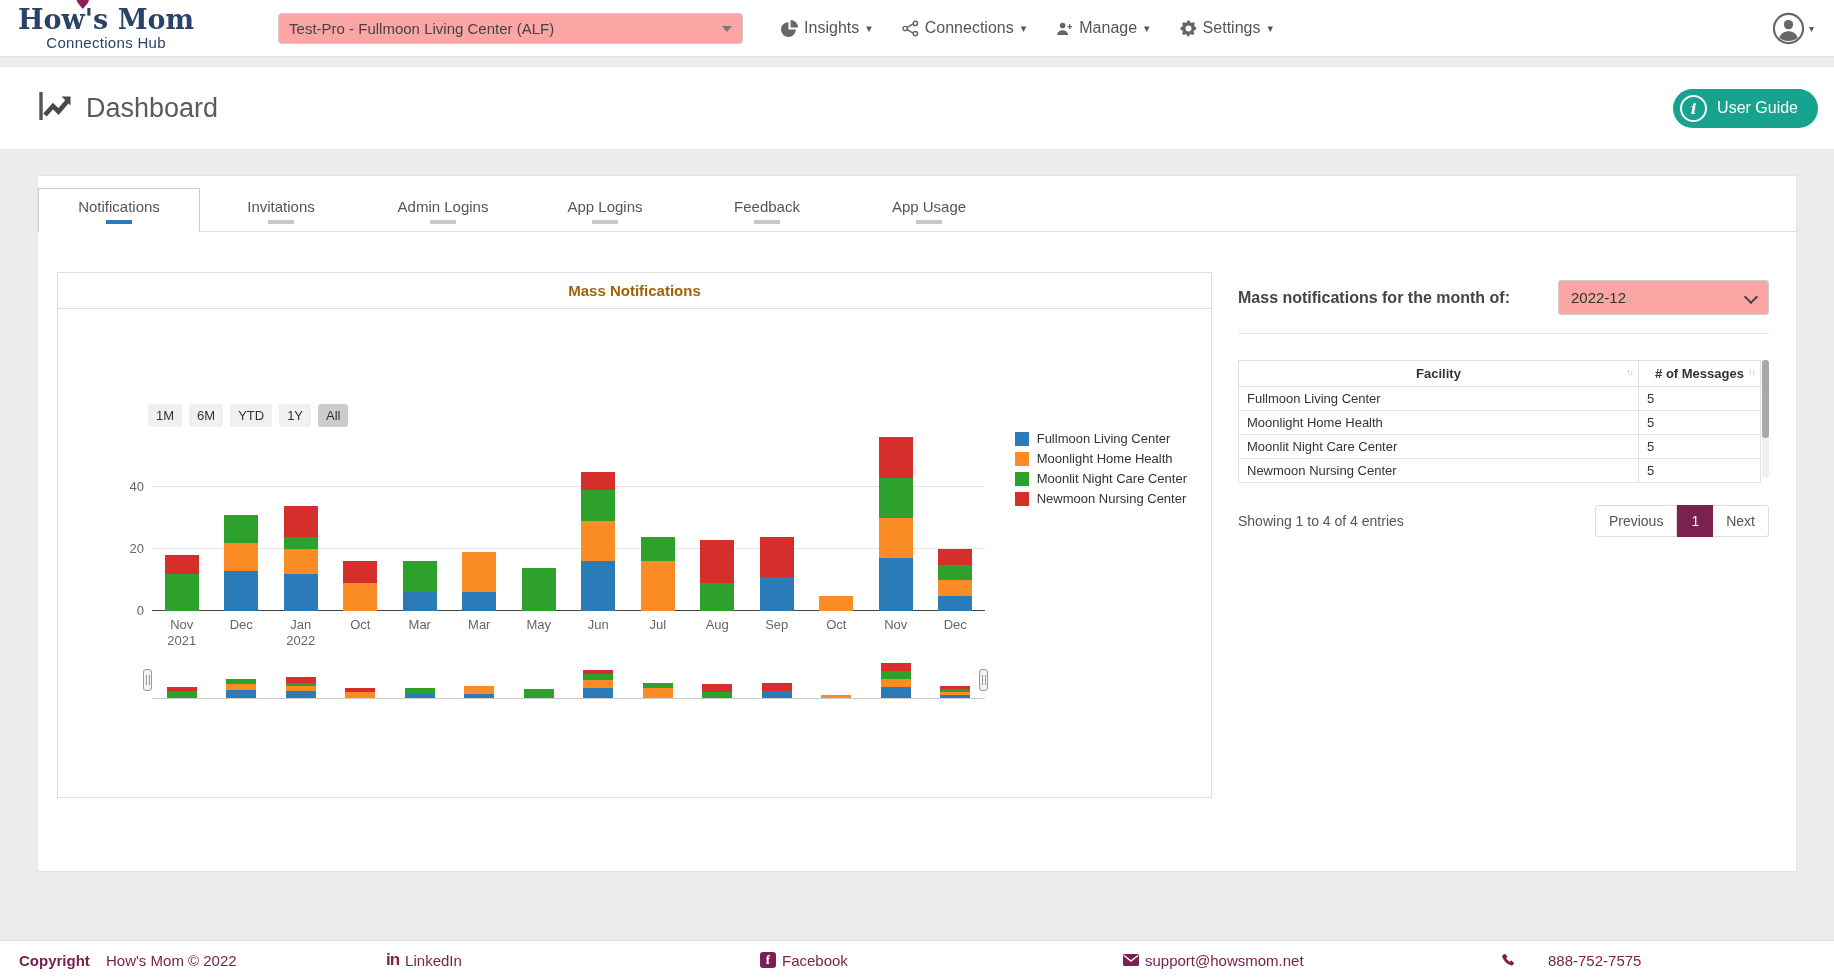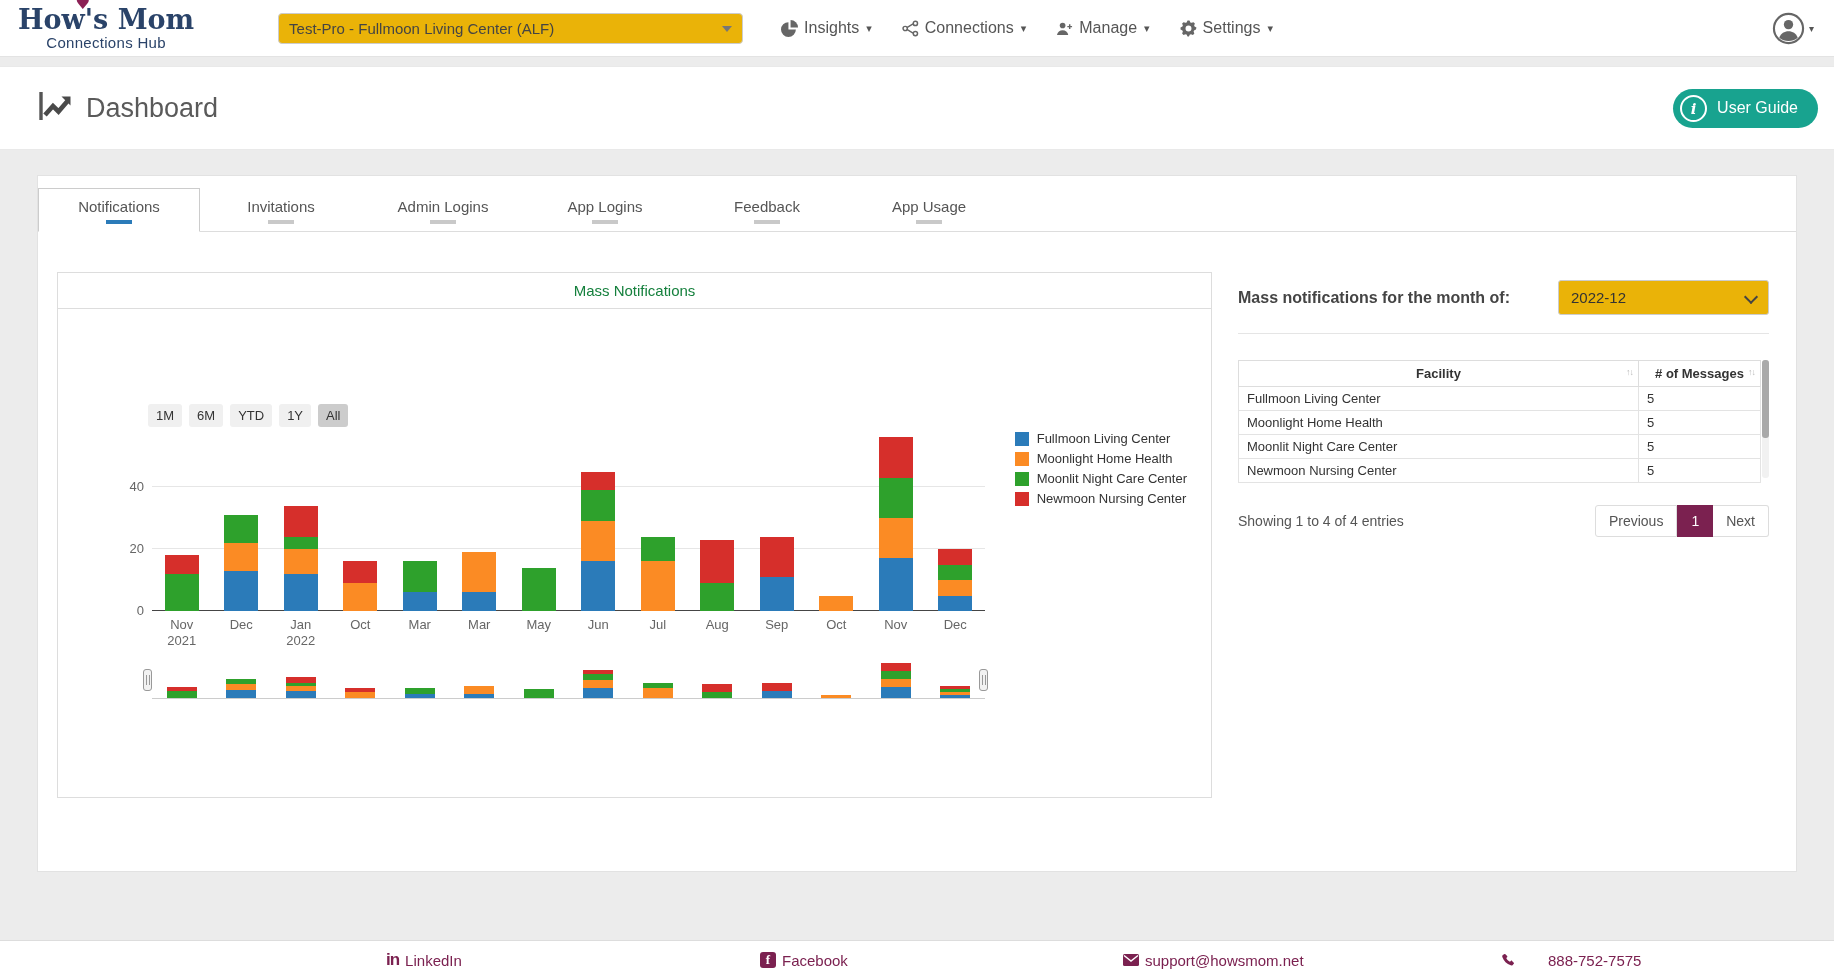--- a/index.html
+++ b/index.html
@@ -7,21 +7,21 @@
   body { font-family:"Liberation Sans", sans-serif; background:#ececec; position:relative; overflow:hidden; color:#555; }
 
   
   .topbar { background:#fff; height:57px; display:flex; align-items:center; padding:0 14px; border-bottom:1px solid #e3e3e3;gap:8px; }
   .logo { display:flex; flex-direction:column; align-items:center; line-height:1; margin-left:4px; }
   .logo-line1 { font-family:"DejaVu Serif", serif; font-weight:bold; font-size:27px; color:#2a4369; position:relative; }
   .logo-heart { position:absolute; top:-11px; left:57px; color:#8c2156; font-size:17px; font-family:"DejaVu Sans", sans-serif; }
   .logo-line2 { font-size:15px; color:#2a4369; margin-top:2px; letter-spacing:.3px; }
   .select-wrap { position:relative; }
   .facility-select-wrap { margin-left:76px; }
-  select { appearance:none; -webkit-appearance:none; border:1px solid #ccc; border-radius:4px; background:#eab308; color:#444; font-family:"Liberation Sans", sans-serif; }
+  select { appearance:none; -webkit-appearance:none; border:1px solid #ccc; border-radius:4px; background:#fca5a5; color:#444; font-family:"Liberation Sans", sans-serif; }
   .facility-select { width:465px; height:31px; font-size:15px; padding:0 28px 0 10px; }
   .facility-select-wrap::after { content:""; position:absolute; right:11px; top:13px; border-left:5px solid transparent; border-right:5px solid transparent; border-top:6px solid #777; pointer-events:none; }
   .mainnav { display:flex; align-items:flex-start; gap:30px; margin-left:30px; }
   .nav-item { display:flex; align-items:center; gap:6px; font-size:16px; color:#555; cursor:pointer; }
   .nav-ico svg { width:17px; height:17px; display:block; }
   .nav-caret { font-size:11px; color:#555; margin-left:1px; }
   .topbar-spacer { flex:1; }
   .avatar-wrap { display:flex; align-items:center; gap:4px; margin-right:6px; }
   .avatar-wrap svg { width:33px; height:33px; display:block; }
   .avatar-caret { font-size:10px; color:#555; }
@@ -40,21 +40,21 @@
   .tabs-row { display:flex; padding:12px 0 0 0; border-bottom:1px solid #ddd; }
   .tab { width:162px; text-align:center; padding:9px 0 6px 0; font-size:15px; color:#555; cursor:pointer; border:1px solid transparent; }
   .tab .tab-underline { width:26px; height:4px; background:#c9c9c9; margin:5px auto 0 auto; }
   .tab.active { border:1px solid #ccc; border-bottom:1px solid #fff; margin-bottom:-1px; background:#fff; }
   .tab.active .tab-underline { background:#2b7bb9; }
 
   .panels { display:flex; padding:40px 7px 0 19px; gap:8px; }
 
   
   .chart-panel { width:1155px; border:1px solid #ddd; }
-  .chart-panel-header { text-align:center; font-size:15px; font-weight:normal; color:#15803d; padding:9px 0; border-bottom:1px solid #ddd; }
+  .chart-panel-header { text-align:center; font-size:15px; font-weight:bold; color:#a16207; padding:9px 0; border-bottom:1px solid #ddd; }
   .chart-body { position:relative; height:488px; }
 
   .range-btns { position:absolute; left:90px; top:95px; display:flex; gap:7px; }
   .range-btn { background:#f0f0f0; border:none; border-radius:3px; padding:4px 8px; font-size:13px; color:#333; cursor:pointer; font-family:"Liberation Sans", sans-serif; }
   .range-btn.active { background:#cccccc; }
 
   .legend { position:absolute; right:24px; top:122px; }
   .legend-row { display:flex; align-items:center; gap:8px; margin-bottom:5px; }
   .legend-swatch { width:14px; height:14px; }
   .legend-label { font-size:13px; color:#333; }
@@ -560,20 +560,23 @@
           <button class="page-btn prev">Previous</button>
           <button class="page-btn current">1</button>
           <button class="page-btn next">Next</button>
         </div>
       </div>
     </div>
   </div>
 </div>
 
 <div class="footer">
+  <div class="footer-item footer-copyright">
+    <span class="fw-bold">Copyright</span>&nbsp;<span>How's Mom © 2022</span>
+  </div>
   <div class="footer-item footer-linkedin">
     <span class="li-ico">in</span>
     <a class="flink">LinkedIn</a>
   </div>
   <div class="footer-item footer-facebook">
     <span class="fb-ico">f</span>
     <a class="flink">Facebook</a>
   </div>
   <div class="footer-item footer-email">
     <span>

